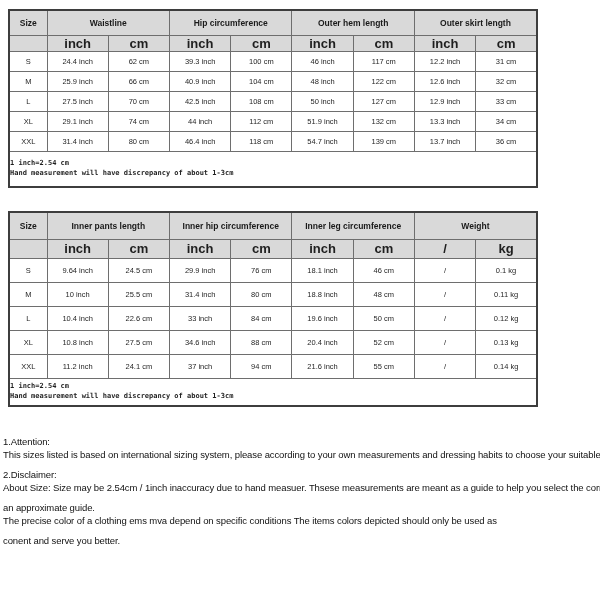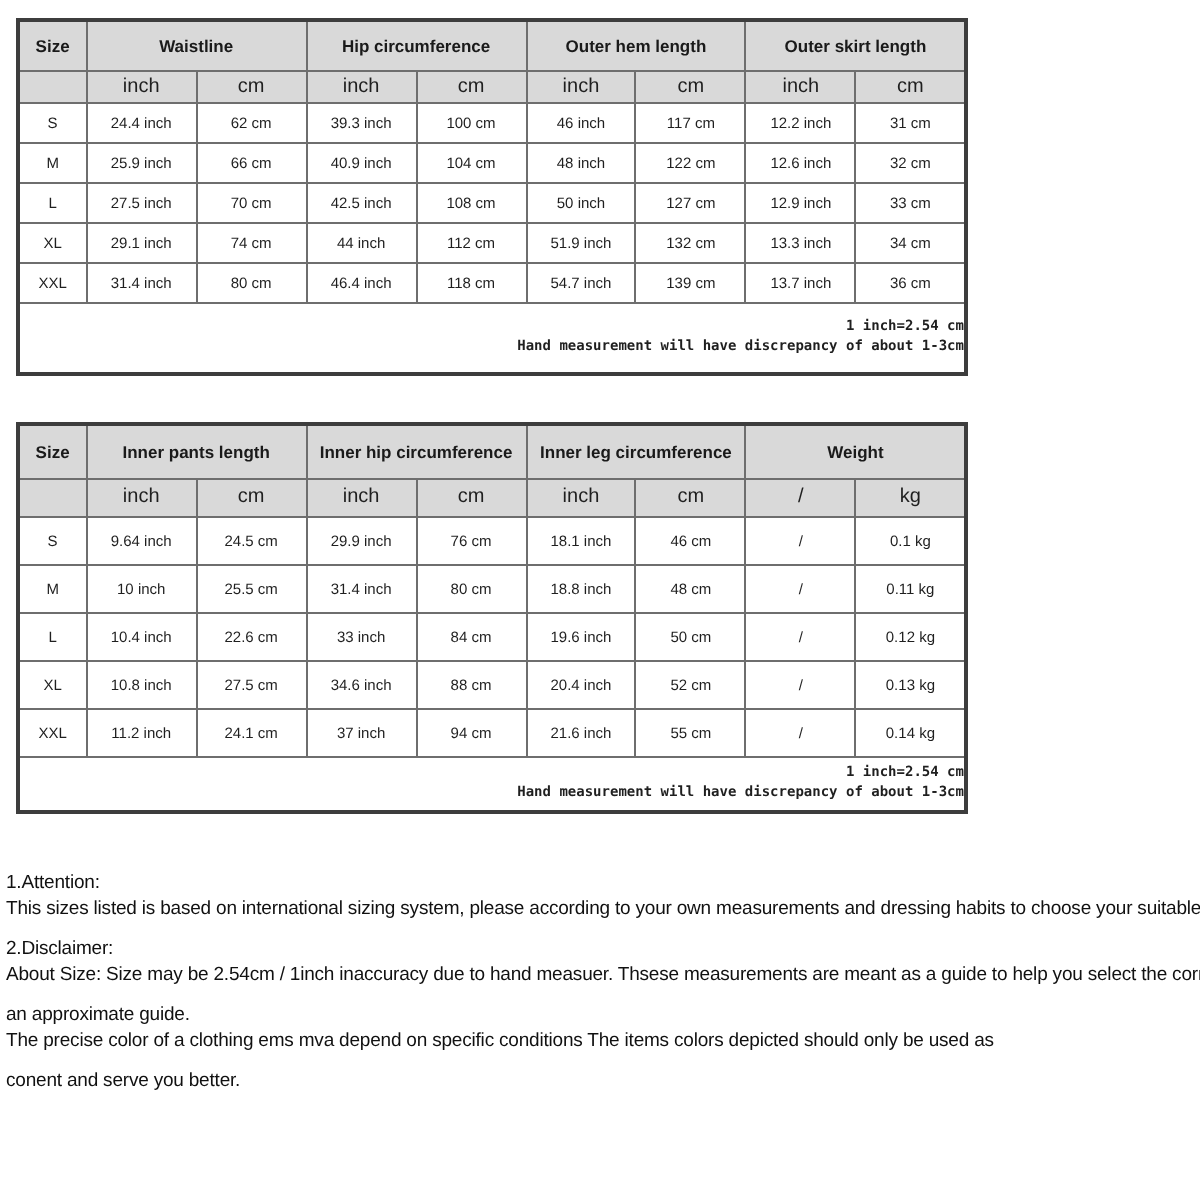--- a/index.html
+++ b/index.html
@@ -15,53 +15,53 @@
     width:600px;height:600px;
     background:var(--page-bg);
     font-family:"Liberation Sans", sans-serif;
     color:var(--text);
     overflow:hidden;
     padding-top:9px;
   }
   table.sz-table{
     border-collapse:collapse;
     table-layout:fixed;
-    width:476px;
+    width:530px;
     margin-left:8px;
     border:2px solid var(--outer-border);
   }
   .sz-table th,.sz-table td{
     border:1px solid var(--border);
     text-align:center;
     vertical-align:middle;
     padding:0;
     overflow:hidden;
   }
   col.col-size{width:7.2%;}
   col.col-unit{width:11.6%;}
   .group-header{
     background:var(--header-bg);
     font-weight:bold;
     font-size:8.5px;
     color:#1a1a1a;
   }
   .unit-cell{
     background:var(--header-bg);
-    font-weight:normal;
-    font-size:10px;
+    font-weight:bold;
+    font-size:13px;
   }
   .data-cell{font-size:7.5px;background:#ffffff;}
   .size-cell{font-size:7.5px;}
   .foot-cell{background:#ffffff;}
   .footnote-line{
     font-family:"DejaVu Sans Mono", monospace;
     font-weight:bold;
     font-size:7px;
     line-height:9.5px;
-    text-align:right;
+    text-align:left;
     white-space:nowrap;
   }
   .t1 .r-head{height:25px;}
   .t1 .r-units{height:16px;}
   .t1 .r-data{height:20px;}
   .t1 .r-foot{height:36px;}
   .t2{margin-top:23px;}
   .t2 .r-head{height:27px;}
   .t2 .r-units{height:19px;}
   .t2 .r-data{height:24px;}

